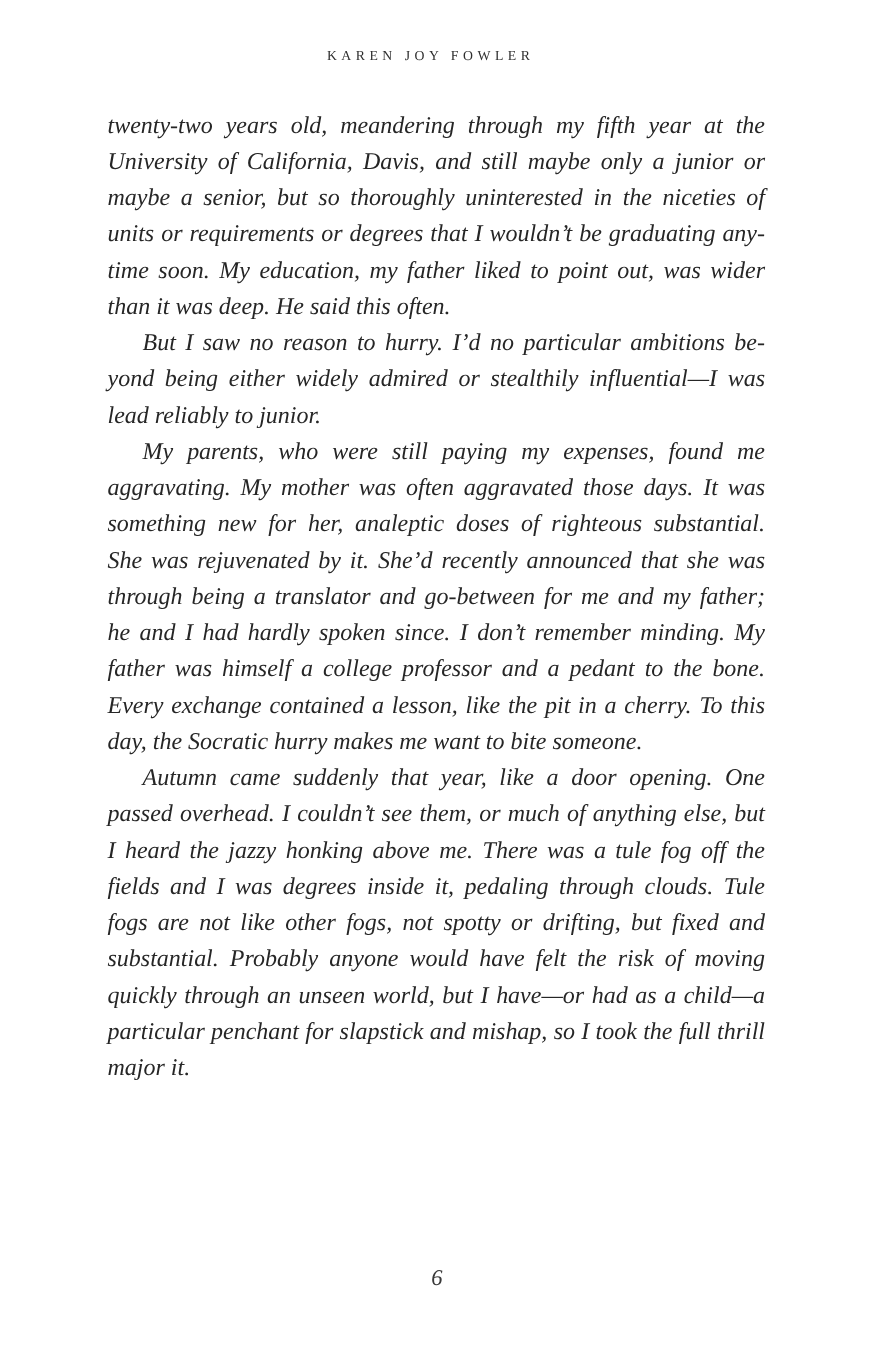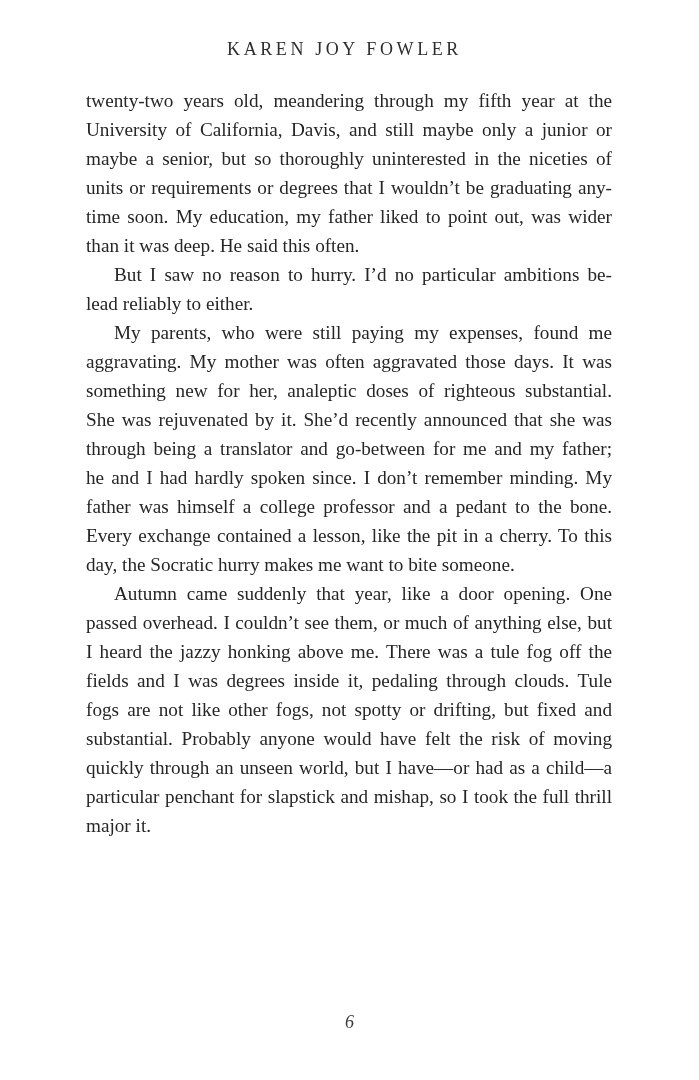--- a/index.html
+++ b/index.html
@@ -14,41 +14,42 @@
       overflow: hidden;
       font-family: "Liberation Serif", "DejaVu Serif", serif;
       color: #262626;
     }
     .running-head {
       position: absolute;
       top: 39px;
       left: 0;
       width: 689px;
       text-align: center;
-      font-size: 18px;
+      font-size: 11px;
       letter-spacing: 3.6px;
       color: #2e2e2e;
     }
     .text-block {
       position: absolute;
       top: 86px;
       left: 86px;
       width: 526px;
       font-size: 19.2px;
       line-height: 29px;
     }
     .paragraph {
       margin: 0;
     }
     .line {
       display: block;
       text-align: justify;
       text-align-last: justify;
       white-space: nowrap;
       height: 29px;
+      font-style: italic;
     }
     .line.last {
       text-align-last: left;
     }
     .line.indent {
       padding-left: 28px;
     }
     .folio {
       position: absolute;
       top: 1012px;
@@ -69,21 +70,22 @@
   <div class="paragraph">
     <span class="line">twenty-two years old, meandering through my fifth year at the</span>
     <span class="line">University of California, Davis, and still maybe only a junior or</span>
     <span class="line">maybe a senior, but so thoroughly uninterested in the niceties of</span>
     <span class="line">units or requirements or degrees that I wouldn’t be graduating any-</span>
     <span class="line">time soon. My education, my father liked to point out, was wider</span>
     <span class="line last">than it was deep. He said this often.</span>
   </div>
   <div class="paragraph">
     <span class="line indent">But I saw no reason to hurry. I’d no particular ambitions be-</span>
-    <span class="line last">lead reliably to either.</span>
+    <span class="line">yond being either widely admired or stealthily influential—I was</span>
+    <span class="line last">lead reliably to junior.</span>
   </div>
   <div class="paragraph">
     <span class="line indent">My parents, who were still paying my expenses, found me</span>
     <span class="line">aggravating. My mother was often aggravated those days. It was</span>
     <span class="line">something new for her, analeptic doses of righteous substantial.</span>
     <span class="line">She was rejuvenated by it. She’d recently announced that she was</span>
     <span class="line">through being a translator and go-between for me and my father;</span>
     <span class="line">he and I had hardly spoken since. I don’t remember minding. My</span>
     <span class="line">father was himself a college professor and a pedant to the bone.</span>
     <span class="line">Every exchange contained a lesson, like the pit in a cherry. To this</span>

